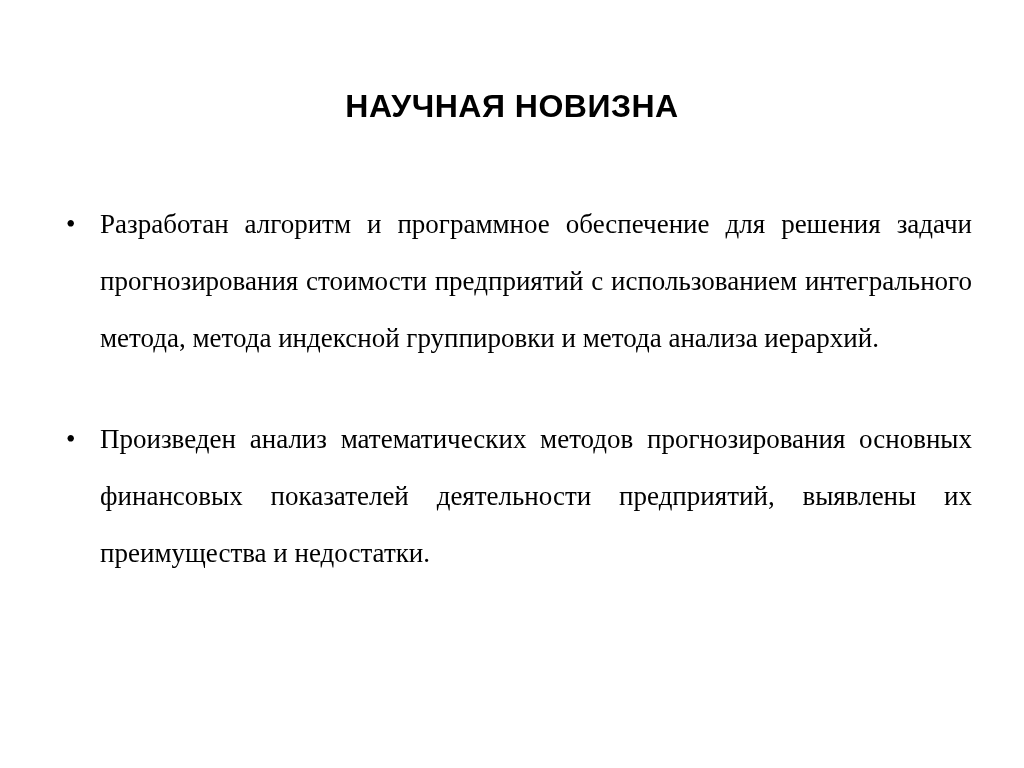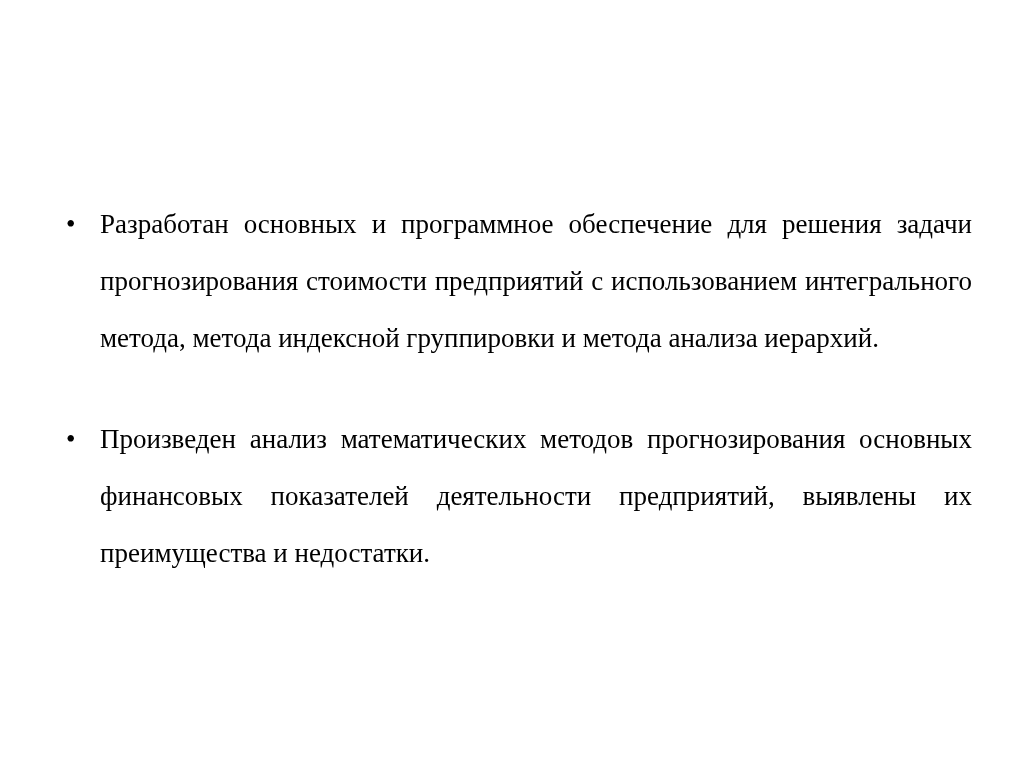--- a/index.html
+++ b/index.html
@@ -69,26 +69,27 @@
   
   ul.bullets > li .para-text {
     display: block;
   }
 </style>
 </head>
 <body>
 
 <div class="slide">
 
+  <div class="slide-title">НАУЧНАЯ НОВИЗНА</div>
 
   <div class="body-block">
     <ul class="bullets">
       <li>
         <span class="bullet-dot">•</span>
-        <span class="para-text">Разработан основных и программное обеспечение для решения задачи прогнозирования стоимости предприятий с использованием интегрального метода, метода индексной группировки и метода анализа иерархий.</span>
+        <span class="para-text">Разработан алгоритм и программное обеспечение для решения задачи прогнозирования стоимости предприятий с использованием интегрального метода, метода индексной группировки и метода анализа иерархий.</span>
       </li>
       <li>
         <span class="bullet-dot">•</span>
         <span class="para-text">Произведен анализ математических методов прогнозирования основных финансовых показателей деятельности предприятий, выявлены их преимущества и недостатки.</span>
       </li>
     </ul>
   </div>
 
 </div>
 

